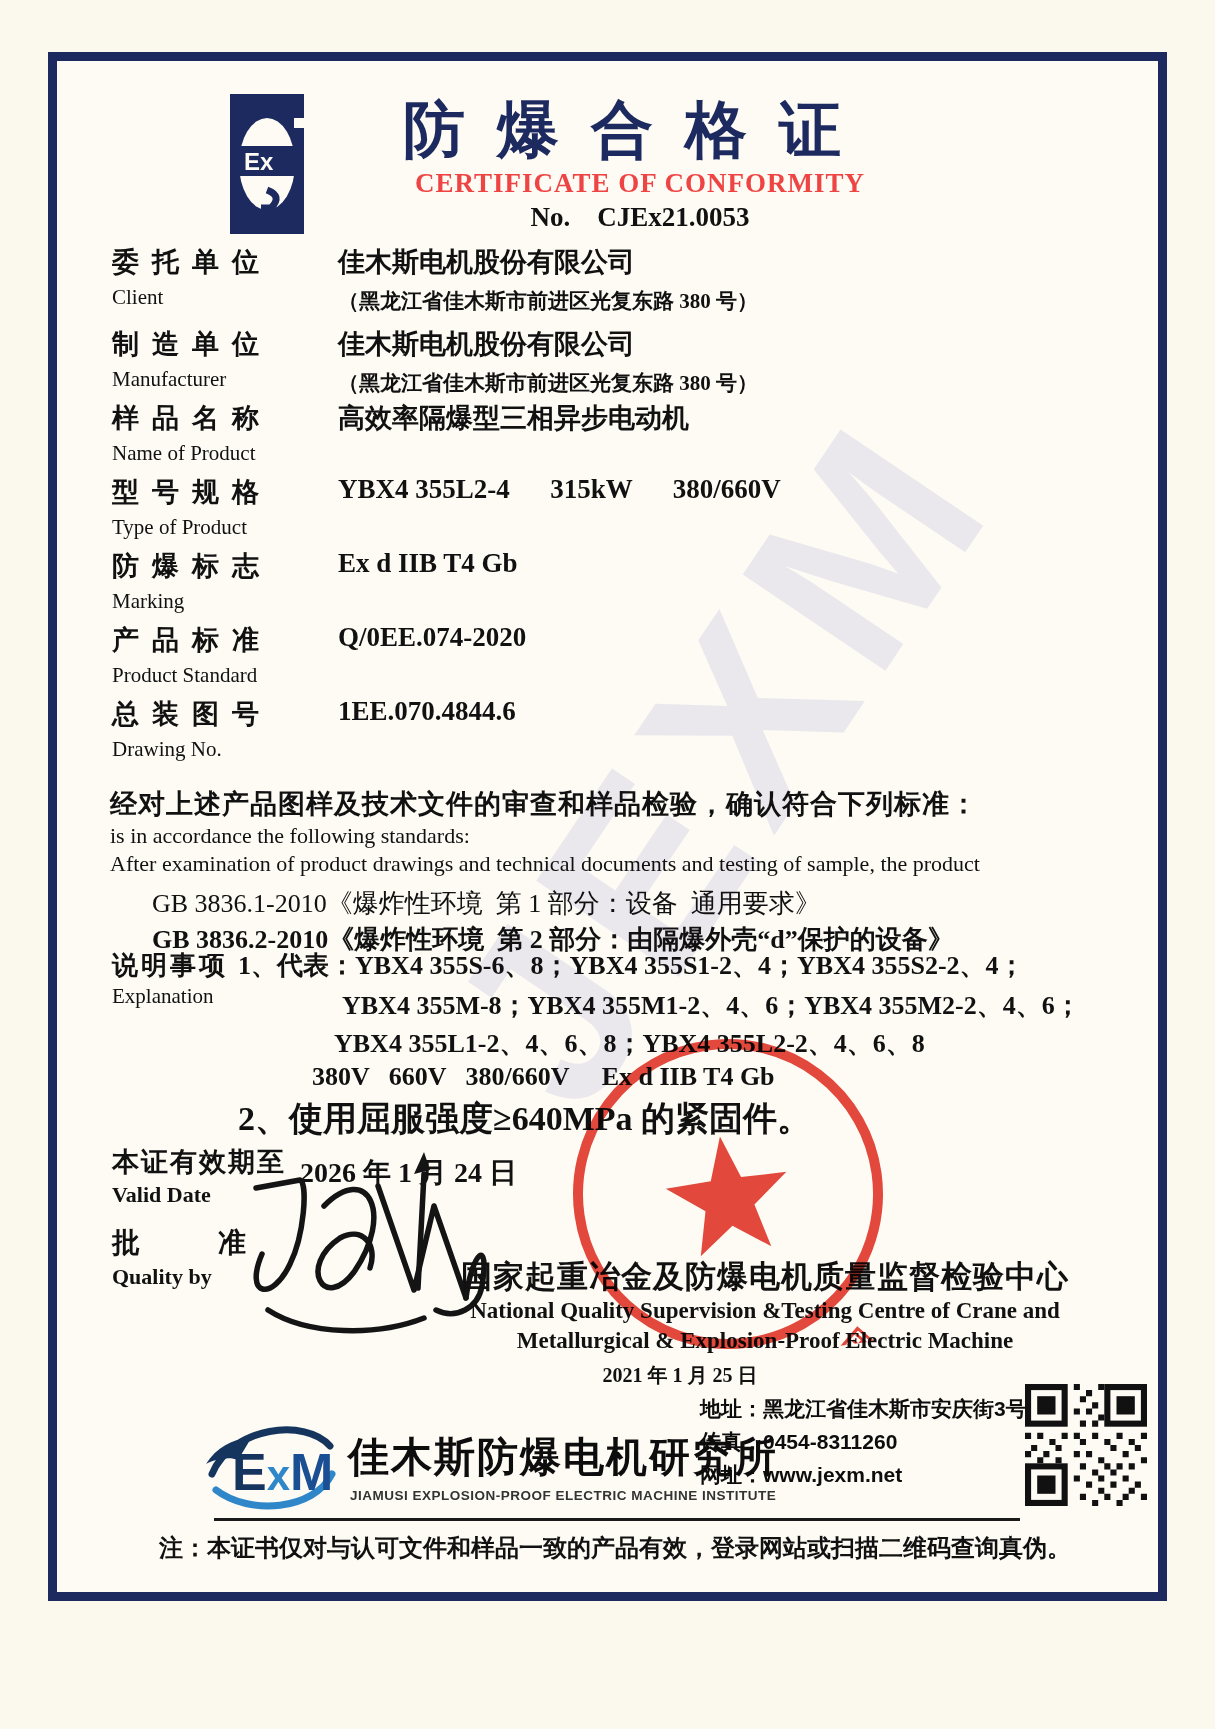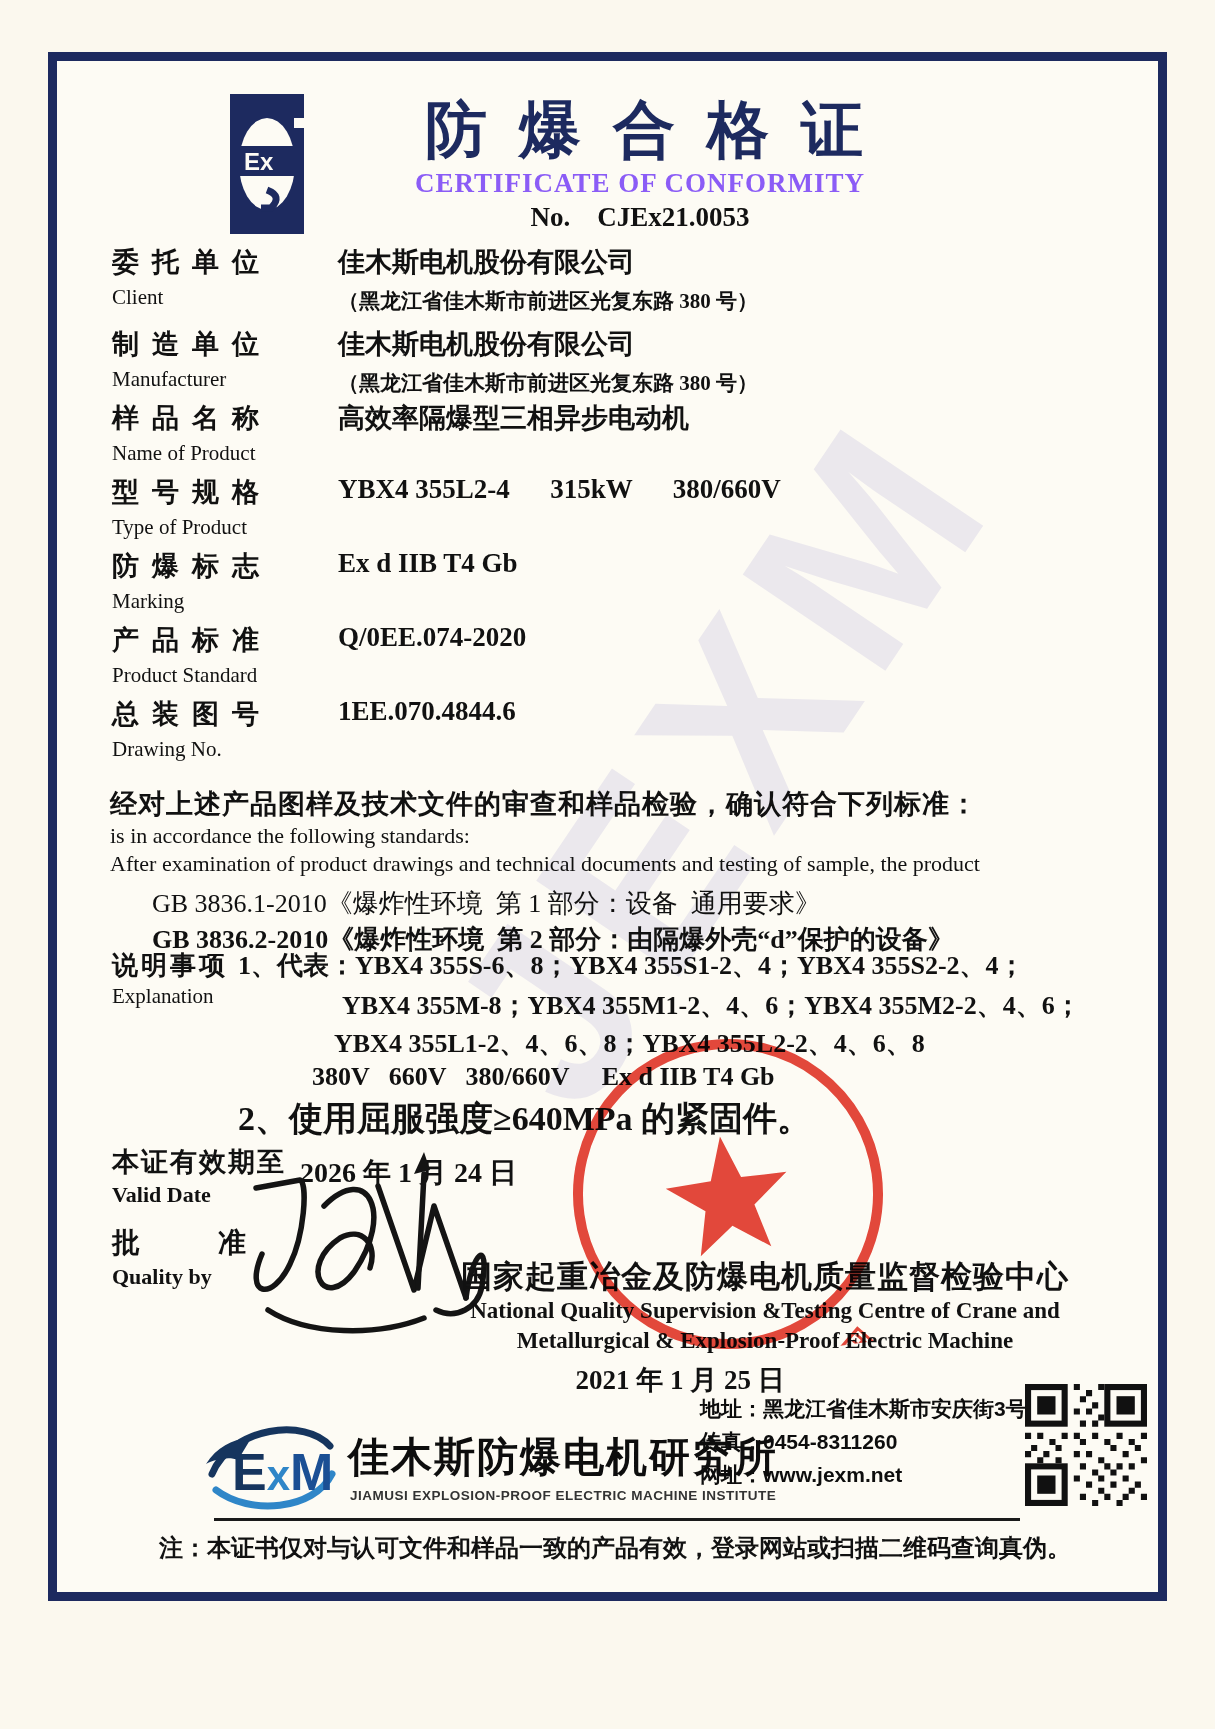--- a/index.html
+++ b/index.html
@@ -17,24 +17,24 @@
   .watermark{
     position:absolute;left:330px;top:360px;width:780px;height:800px;
     display:flex;align-items:center;justify-content:center;pointer-events:none;
   }
   .watermark span{
     font-family:"Liberation Sans",sans-serif;font-weight:bold;
     font-size:250px;letter-spacing:18px;color:rgba(130,120,195,0.14);
     transform:rotate(-56deg);white-space:nowrap;
   }
   
-  .title-cn{left:350px;top:88px;width:620px;text-align:center;
+  .title-cn{left:328px;top:88px;width:620px;text-align:center;
     font-size:62px;font-weight:bold;color:#1d2a5f;letter-spacing:32px;white-space:nowrap;}
   .title-en{left:330px;top:168px;width:620px;text-align:center;
-    font-size:27px;font-weight:bold;color:#8b5cf6;letter-spacing:1px;white-space:nowrap;}
+    font-size:27px;font-weight:bold;color:#ef4444;letter-spacing:1px;white-space:nowrap;}
   .cert-no{left:330px;top:202px;width:620px;text-align:center;
     font-size:27px;font-weight:bold;color:#111;white-space:nowrap;}
   .cert-no .num{margin-left:27px;font-family:Liberation Serif, serif;}
   
   .field{left:0;width:1215px;}
   .f-label{position:absolute;left:112px;width:230px;}
   .f-label .cn{font-size:27px;font-weight:bold;letter-spacing:13px;white-space:nowrap;}
   .f-label .en{font-size:21px;margin-top:5px;white-space:nowrap;}
   .f-value{position:absolute;left:338px;width:760px;}
   .f-value .val{font-size:27px;font-weight:bold;white-space:pre;}
@@ -57,21 +57,21 @@
   .valid-en{left:112px;top:1182px;font-size:22px;font-weight:bold;}
   .valid-val{left:300px;top:1154px;font-size:28px;font-weight:bold;white-space:pre;}
   .appr-cn{left:112px;top:1224px;font-size:28px;font-weight:bold;letter-spacing:78px;white-space:nowrap;}
   .appr-en{left:112px;top:1264px;font-size:22px;font-weight:bold;}
   .signature{left:228px;top:1140px;}
   
   .org-cn{left:420px;top:1256px;width:690px;text-align:center;
     font-size:31px;font-weight:bold;letter-spacing:1px;white-space:nowrap;}
   .org-en1{left:420px;top:1298px;width:690px;text-align:center;font-size:23px;font-weight:bold;white-space:nowrap;}
   .org-en2{left:420px;top:1328px;width:690px;text-align:center;font-size:23px;font-weight:bold;white-space:nowrap;}
-  .issue-date{left:430px;top:1362px;width:500px;text-align:center;font-size:27px;font-weight:bold;white-space:pre;}
+  .issue-date{left:430px;top:1362px;width:500px;text-align:center;font-size:20px;font-weight:bold;white-space:pre;}
   .stamp{left:562px;top:1028px;transform:rotate(-8deg);opacity:.93;mix-blend-mode:multiply;}
   
   .jexm-logo{left:198px;top:1416px;}
   .inst-cn{left:348px;top:1430px;font-family:"Liberation Sans",sans-serif;
     font-size:41px;font-weight:bold;letter-spacing:2px;color:#0d0d0d;white-space:nowrap;}
   .inst-en{left:350px;top:1488px;font-family:"Liberation Sans",sans-serif;
     font-size:13.5px;font-weight:bold;letter-spacing:.5px;color:#333;white-space:nowrap;}
   .contacts{left:700px;top:1392px;font-family:"Liberation Sans",sans-serif;
     font-size:21px;font-weight:600;line-height:33px;color:#0d0d0d;}
   .contacts .row{white-space:nowrap;}

